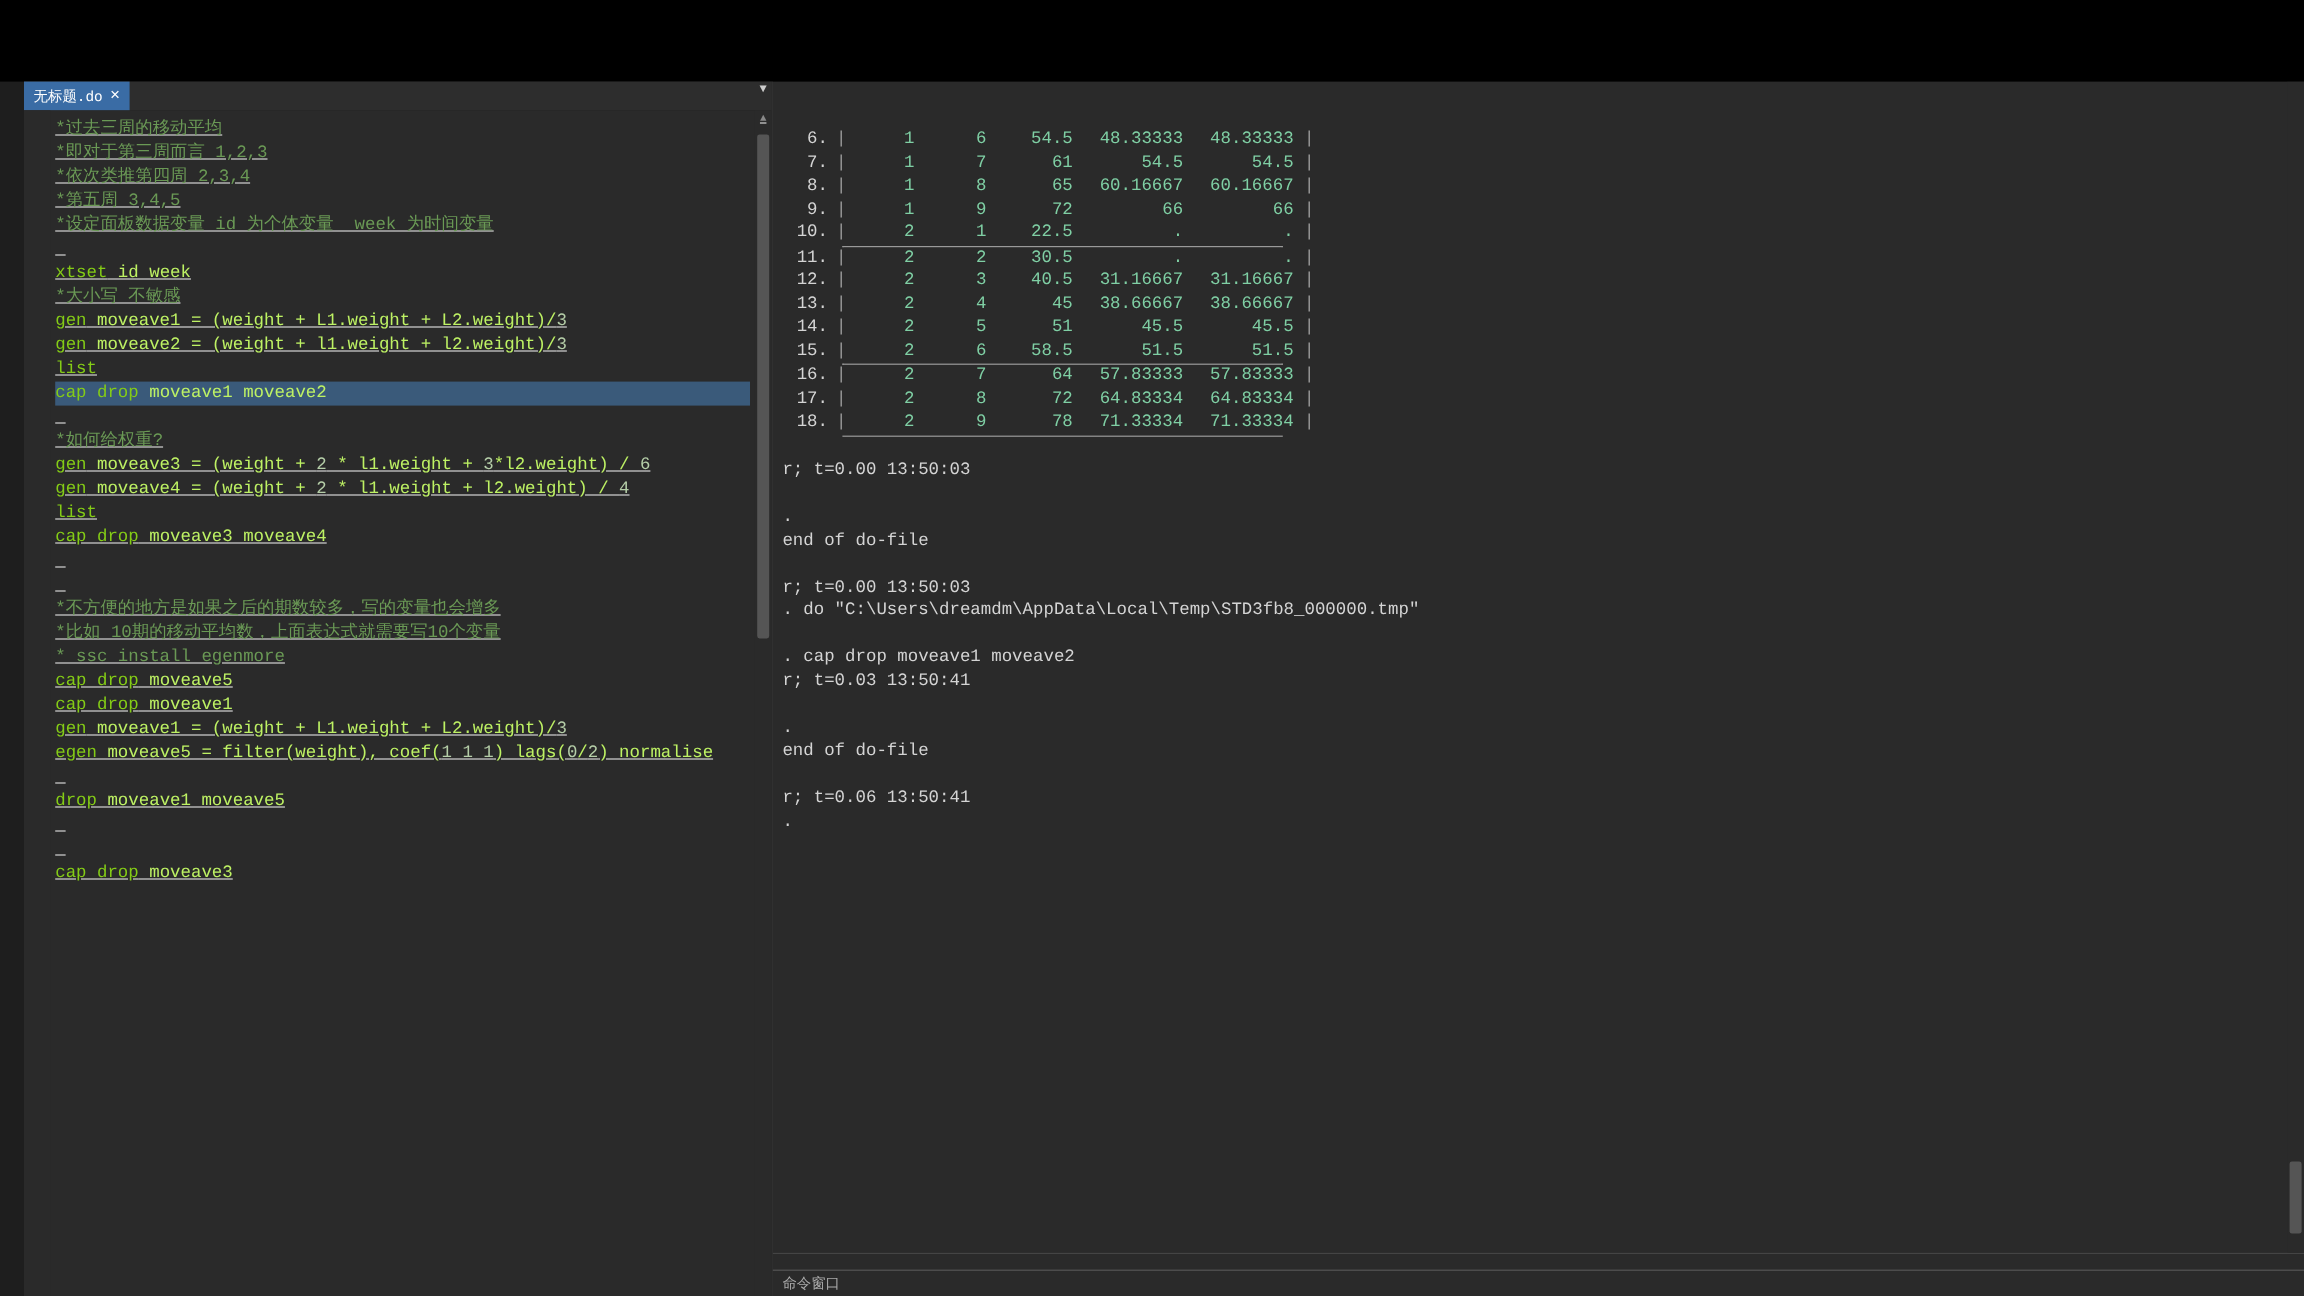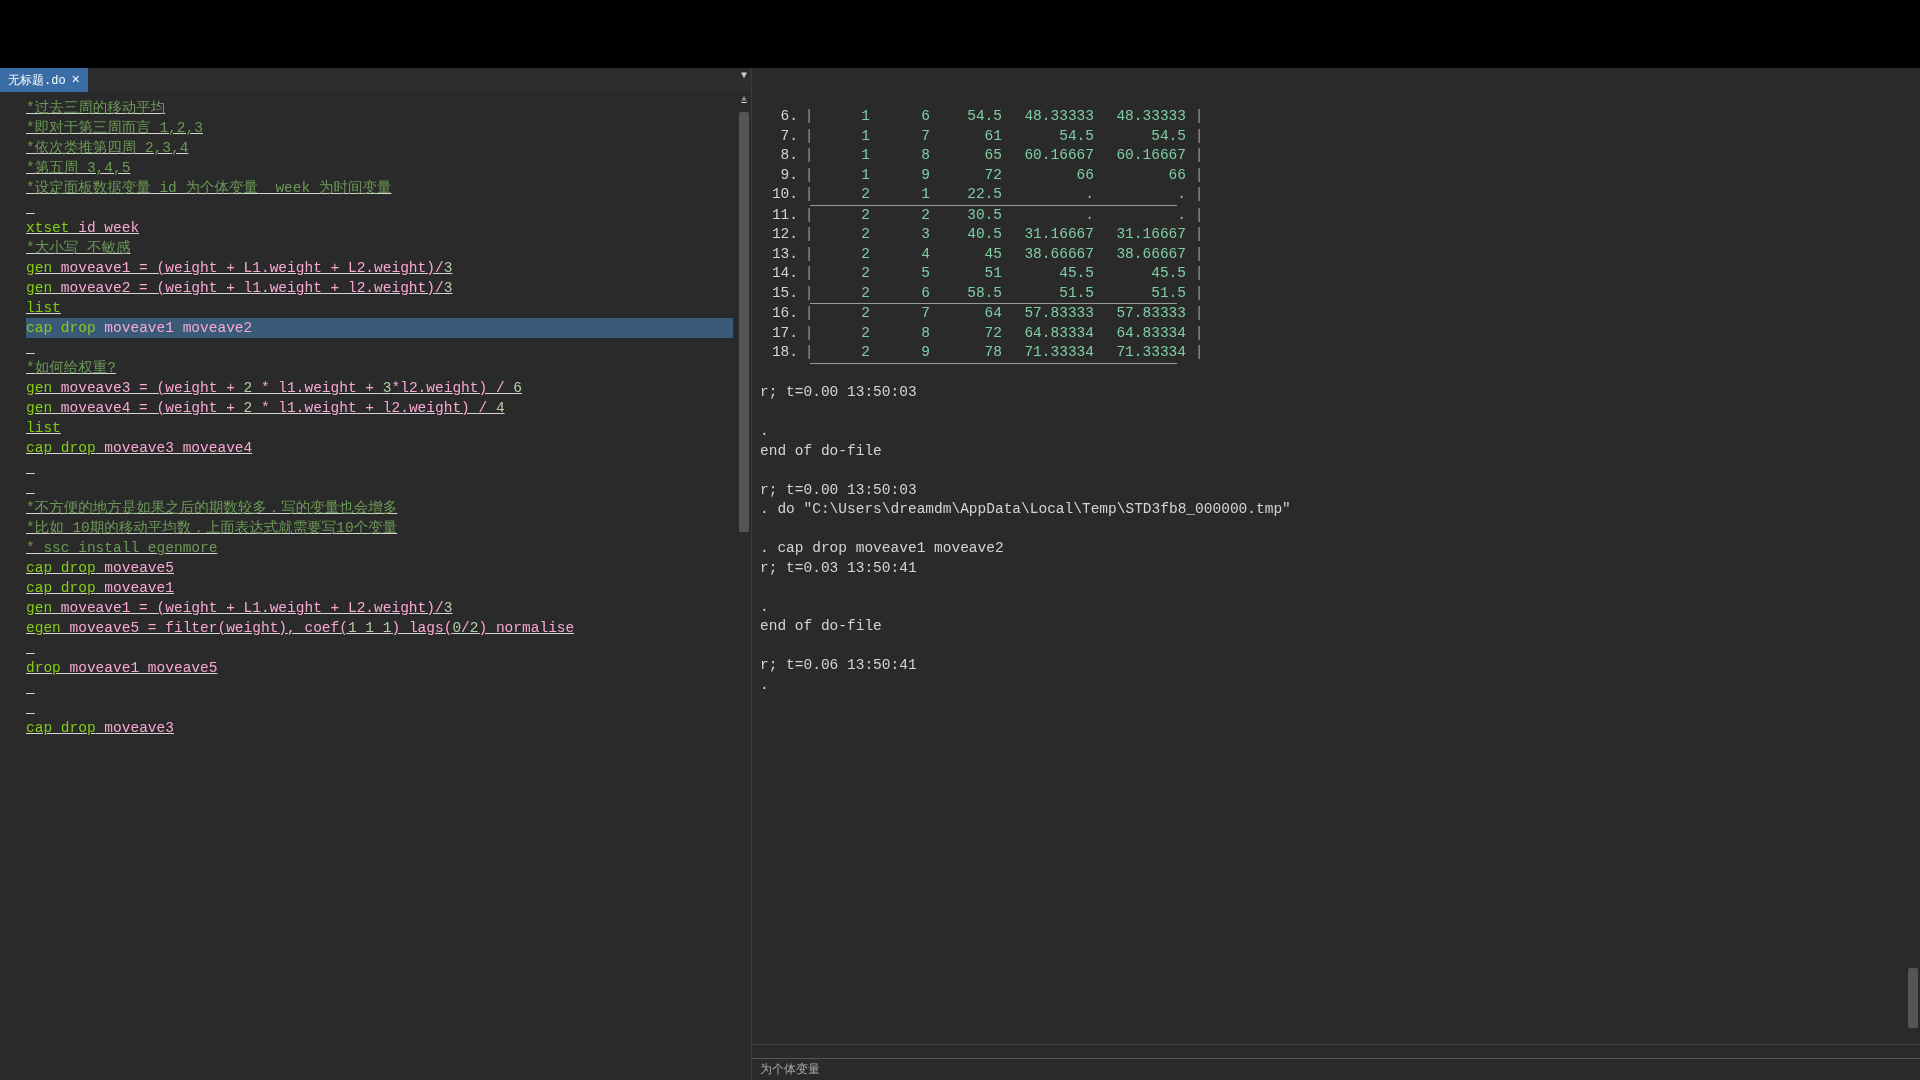--- a/index.html
+++ b/index.html
@@ -14,25 +14,26 @@
 }
 .workspace {
   position: absolute;
   top: 68px;
   left: 0;
   right: 0;
   bottom: 0;
   display: flex;
 }
 .left-pane {
-  width: 752px;
+  width: 644px;
   display: flex;
   flex-direction: column;
   background: #1e1e1e;
   border-right: 1px solid #3a3a3a;
+  padding-left: 20px;
 }
 .tab-bar {
   height: 24px;
   background: #2d2d2d;
   display: flex;
   align-items: stretch;
   position: relative;
 }
 .tab {
   background: #3a6ca5;
@@ -71,21 +72,21 @@
   flex: 1;
   padding: 6px 4px;
   overflow: hidden;
   white-space: pre;
   line-height: 20px;
   font-size: 14.5px;
 }
 .editor .c { color: #6a9955; }
 .editor .k { color: #84cc16; }
 .editor .n { color: #b5cea8; }
-.editor .t { color: #f9a8d4; }
+.editor .t { color: #bef264; }
 .editor .hl { background: #3a5a7a; display: inline-block; width: 100%; }
 .scrollbar-v {
   width: 14px;
   background: #2a2a2a;
   position: relative;
 }
 .scroll-thumb {
   position: absolute;
   top: 20px;
   left: 2px;
@@ -168,17 +169,17 @@
 
   <div class="right-pane">
     <div class="results">
       <div class="results-inner" id="results"><div class="tbl-row"><span class="tbl-rownum">6.</span><span class="tbl-pipe">|</span><span class="tbl-cell c1 g">1</span><span class="tbl-cell c2 g">6</span><span class="tbl-cell c3 g">54.5</span><span class="tbl-cell c4 g">48.33333</span><span class="tbl-cell c5 g">48.33333</span><span class="tbl-pipe"> |</span></div><div class="tbl-row"><span class="tbl-rownum">7.</span><span class="tbl-pipe">|</span><span class="tbl-cell c1 g">1</span><span class="tbl-cell c2 g">7</span><span class="tbl-cell c3 g">61</span><span class="tbl-cell c4 g">54.5</span><span class="tbl-cell c5 g">54.5</span><span class="tbl-pipe"> |</span></div><div class="tbl-row"><span class="tbl-rownum">8.</span><span class="tbl-pipe">|</span><span class="tbl-cell c1 g">1</span><span class="tbl-cell c2 g">8</span><span class="tbl-cell c3 g">65</span><span class="tbl-cell c4 g">60.16667</span><span class="tbl-cell c5 g">60.16667</span><span class="tbl-pipe"> |</span></div><div class="tbl-row"><span class="tbl-rownum">9.</span><span class="tbl-pipe">|</span><span class="tbl-cell c1 g">1</span><span class="tbl-cell c2 g">9</span><span class="tbl-cell c3 g">72</span><span class="tbl-cell c4 g">66</span><span class="tbl-cell c5 g">66</span><span class="tbl-pipe"> |</span></div><div class="tbl-row"><span class="tbl-rownum">10.</span><span class="tbl-pipe">|</span><span class="tbl-cell c1 g">2</span><span class="tbl-cell c2 g">1</span><span class="tbl-cell c3 g">22.5</span><span class="tbl-cell c4 g">.</span><span class="tbl-cell c5 g">.</span><span class="tbl-pipe"> |</span></div><div class="hr-wrap"><div class="hr-line" style="border-left:1px solid #999;border-right:1px solid #999;height:1px;"></div></div><div class="tbl-row"><span class="tbl-rownum">11.</span><span class="tbl-pipe">|</span><span class="tbl-cell c1 g">2</span><span class="tbl-cell c2 g">2</span><span class="tbl-cell c3 g">30.5</span><span class="tbl-cell c4 g">.</span><span class="tbl-cell c5 g">.</span><span class="tbl-pipe"> |</span></div><div class="tbl-row"><span class="tbl-rownum">12.</span><span class="tbl-pipe">|</span><span class="tbl-cell c1 g">2</span><span class="tbl-cell c2 g">3</span><span class="tbl-cell c3 g">40.5</span><span class="tbl-cell c4 g">31.16667</span><span class="tbl-cell c5 g">31.16667</span><span class="tbl-pipe"> |</span></div><div class="tbl-row"><span class="tbl-rownum">13.</span><span class="tbl-pipe">|</span><span class="tbl-cell c1 g">2</span><span class="tbl-cell c2 g">4</span><span class="tbl-cell c3 g">45</span><span class="tbl-cell c4 g">38.66667</span><span class="tbl-cell c5 g">38.66667</span><span class="tbl-pipe"> |</span></div><div class="tbl-row"><span class="tbl-rownum">14.</span><span class="tbl-pipe">|</span><span class="tbl-cell c1 g">2</span><span class="tbl-cell c2 g">5</span><span class="tbl-cell c3 g">51</span><span class="tbl-cell c4 g">45.5</span><span class="tbl-cell c5 g">45.5</span><span class="tbl-pipe"> |</span></div><div class="tbl-row"><span class="tbl-rownum">15.</span><span class="tbl-pipe">|</span><span class="tbl-cell c1 g">2</span><span class="tbl-cell c2 g">6</span><span class="tbl-cell c3 g">58.5</span><span class="tbl-cell c4 g">51.5</span><span class="tbl-cell c5 g">51.5</span><span class="tbl-pipe"> |</span></div><div class="hr-wrap"><div class="hr-line" style="border-left:1px solid #999;border-right:1px solid #999;height:1px;"></div></div><div class="tbl-row"><span class="tbl-rownum">16.</span><span class="tbl-pipe">|</span><span class="tbl-cell c1 g">2</span><span class="tbl-cell c2 g">7</span><span class="tbl-cell c3 g">64</span><span class="tbl-cell c4 g">57.83333</span><span class="tbl-cell c5 g">57.83333</span><span class="tbl-pipe"> |</span></div><div class="tbl-row"><span class="tbl-rownum">17.</span><span class="tbl-pipe">|</span><span class="tbl-cell c1 g">2</span><span class="tbl-cell c2 g">8</span><span class="tbl-cell c3 g">72</span><span class="tbl-cell c4 g">64.83334</span><span class="tbl-cell c5 g">64.83334</span><span class="tbl-pipe"> |</span></div><div class="tbl-row"><span class="tbl-rownum">18.</span><span class="tbl-pipe">|</span><span class="tbl-cell c1 g">2</span><span class="tbl-cell c2 g">9</span><span class="tbl-cell c3 g">78</span><span class="tbl-cell c4 g">71.33334</span><span class="tbl-cell c5 g">71.33334</span><span class="tbl-pipe"> |</span></div><div class="hr-wrap"><div class="hr-line" style="border-top:1px solid #999;"></div></div><div>&nbsp;</div><div>r; t=0.00 13:50:03</div><div>&nbsp;</div><div>.</div><div>end of do-file</div><div>&nbsp;</div><div>r; t=0.00 13:50:03</div><div>. do "C:\Users\dreamdm\AppData\Local\Temp\STD3fb8_000000.tmp"</div><div>&nbsp;</div><div>. cap drop moveave1 moveave2</div><div>r; t=0.03 13:50:41</div><div>&nbsp;</div><div>.</div><div>end of do-file</div><div>&nbsp;</div><div>r; t=0.06 13:50:41</div><div>.</div></div>
       <div class="r-scrollbar">
         <div class="r-thumb"></div>
       </div>
     </div>
     <div style="height:14px;background:#2a2a2a;border-top:1px solid #444;"></div>
     <div class="cmd-bar">
-      <span>为个体变量</span>
+      <span>命令窗口</span>
     </div>
   </div>
 
 </div>
 
 </body></html>

